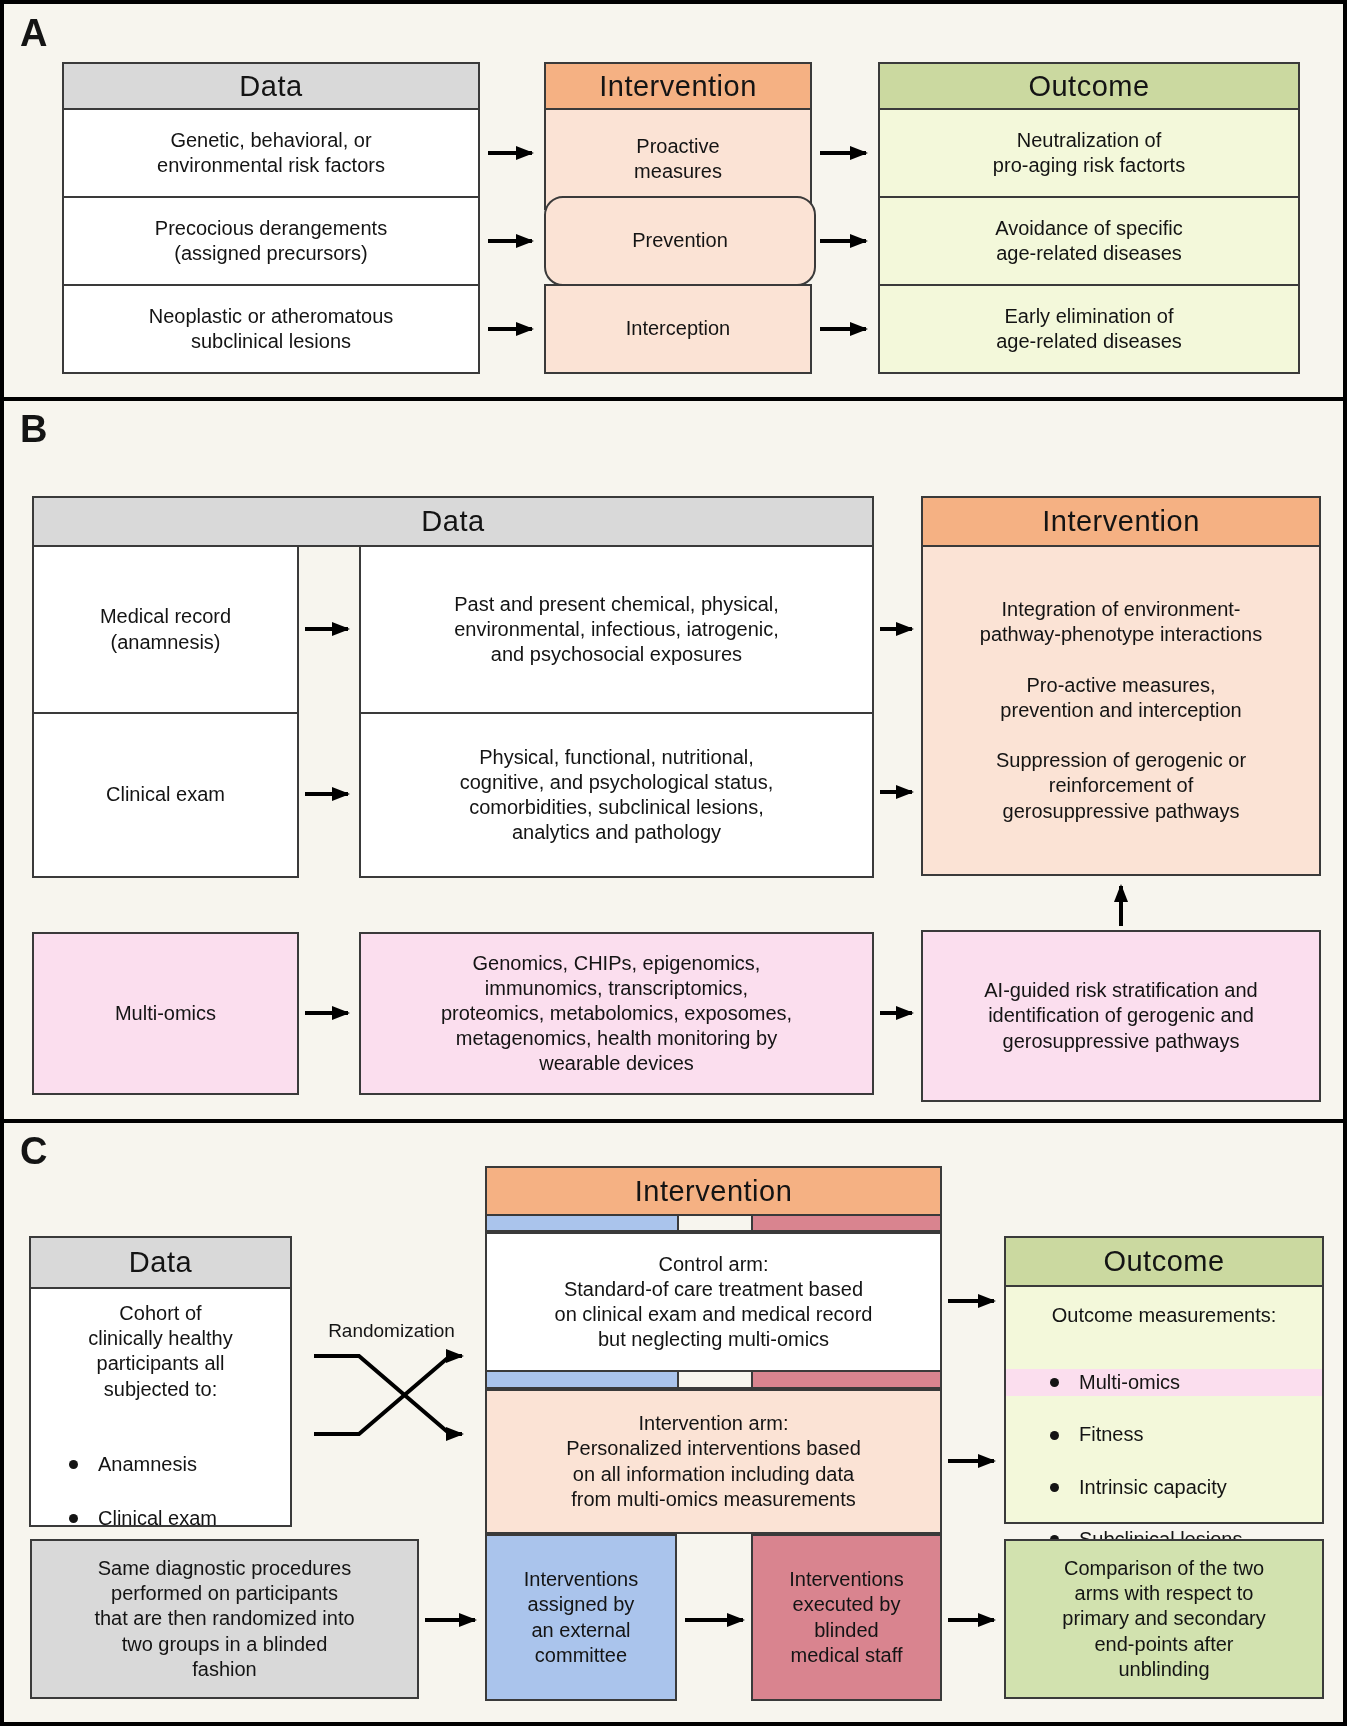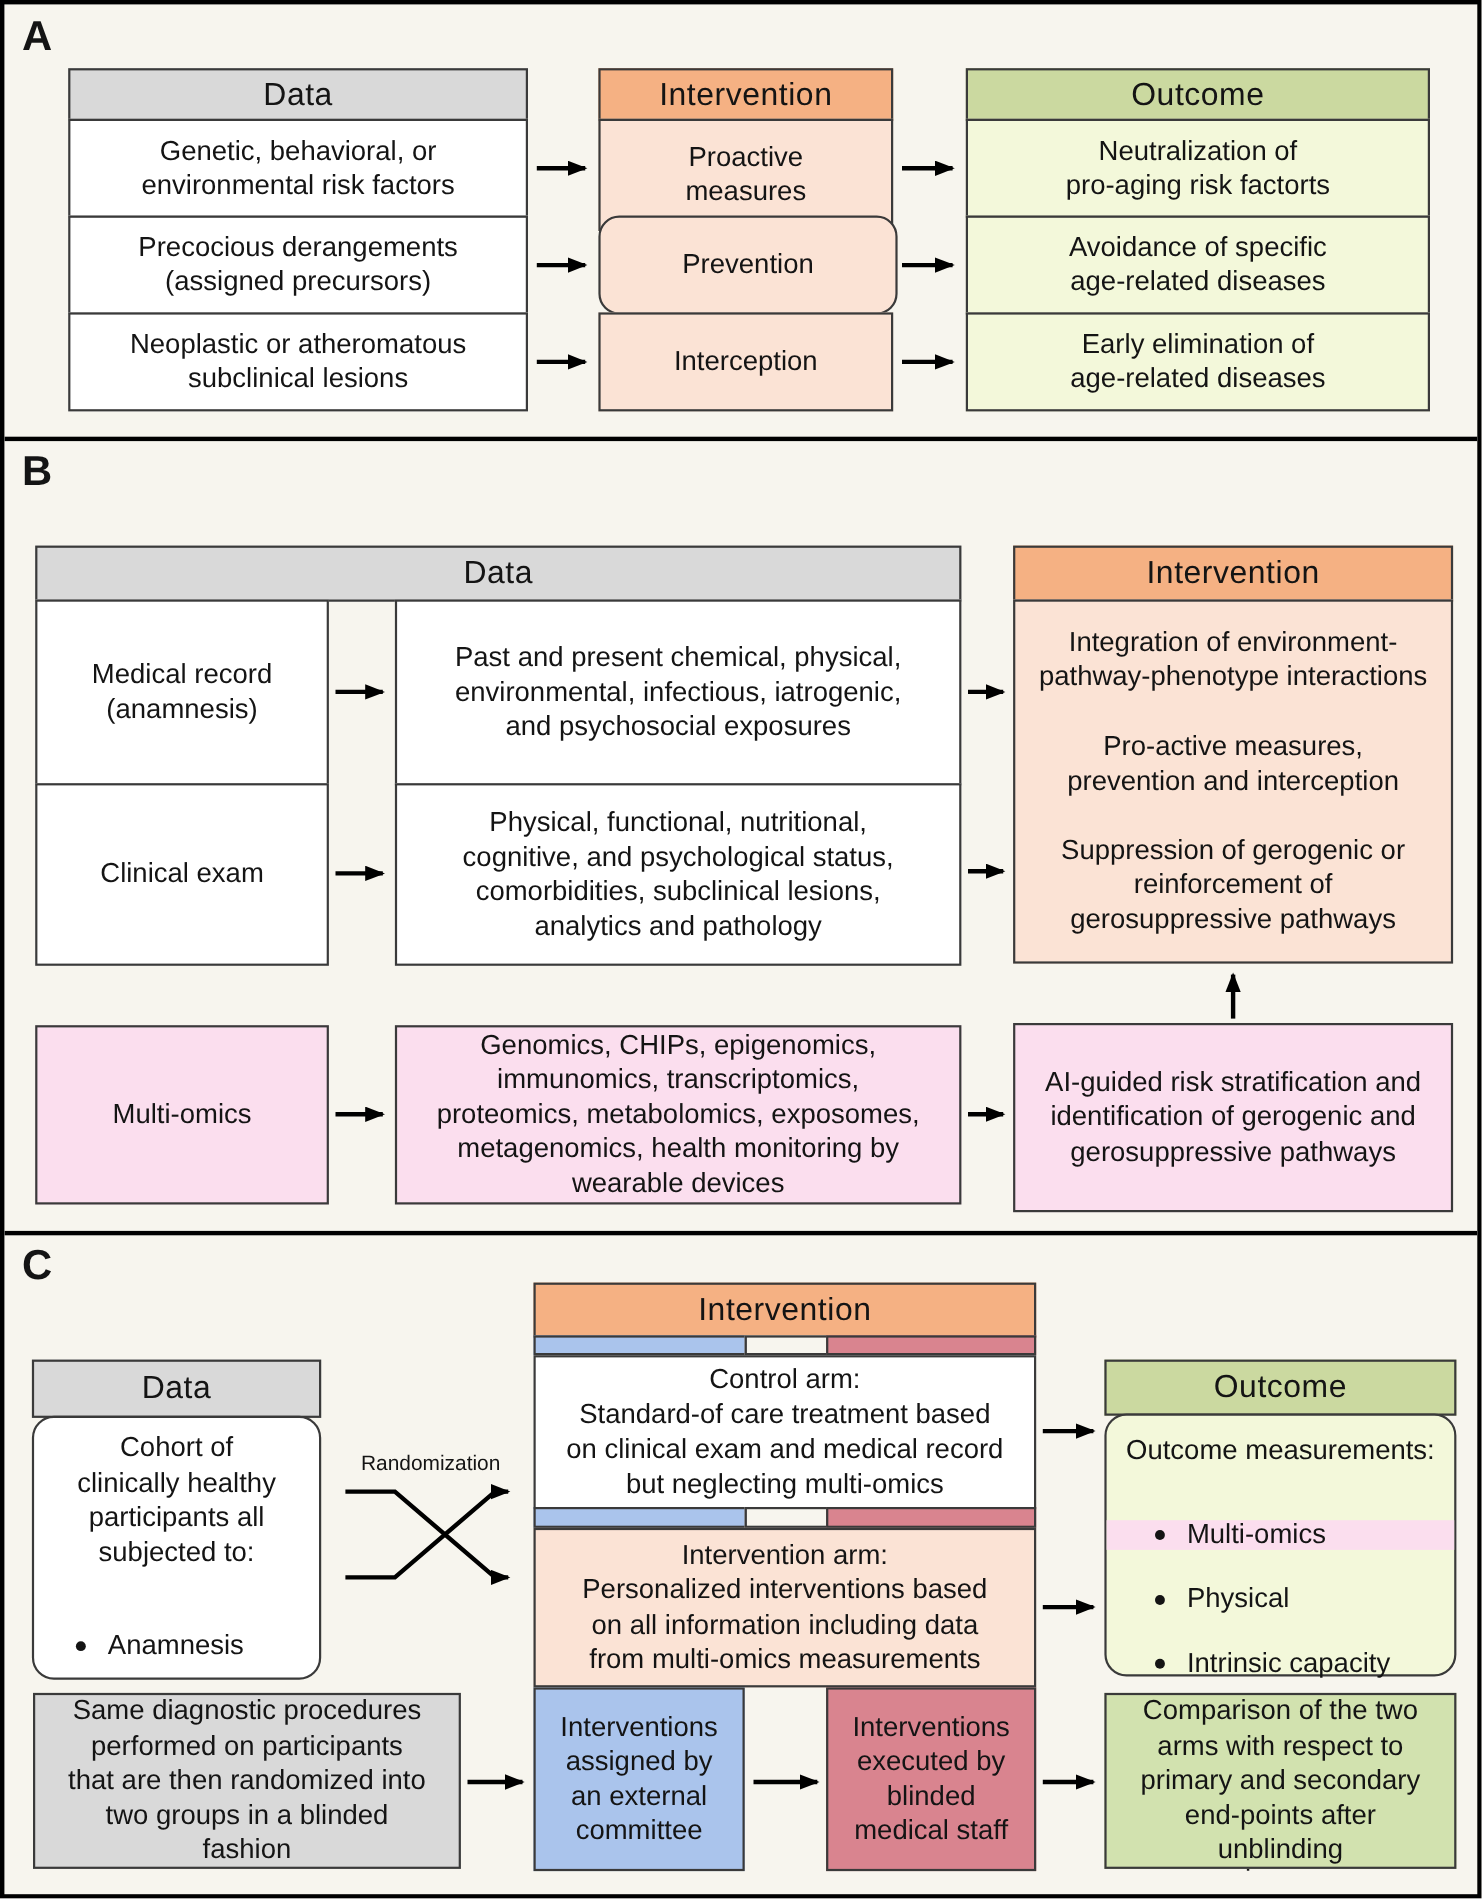--- a/index.html
+++ b/index.html
@@ -29,35 +29,35 @@
   }
   .divider{position:absolute;left:0;right:0;height:4px;background:#000;}
   .panel-label{position:absolute;font-size:38px;font-weight:700;line-height:1;}
   .box{
     position:absolute;
     box-sizing:border-box;
     border:2px solid var(--line);
     display:flex;align-items:center;justify-content:center;
     text-align:center;
     white-space:pre-line;
-    font-size:25px;line-height:1.26;
+    font-size:20px;line-height:1.26;
   }
   .hdr{font-size:29px;font-weight:500;letter-spacing:.5px;}
   .gray{background:var(--gray);}
   .white{background:#fff;}
   .orange{background:var(--orange);}
   .peach{background:var(--peach);}
   .green{background:var(--green);}
   .palegreen{background:var(--palegreen);}
   .compgreen{background:var(--compgreen);}
   .pink{background:var(--pink);}
   .blue{background:var(--blue);}
   .rose{background:var(--rose);}
   .stripe{position:absolute;box-sizing:border-box;border:2px solid var(--line);}
-  .stack{flex-direction:column;justify-content:flex-start;align-items:stretch;border-radius:20px;}
+  .stack{flex-direction:column;justify-content:flex-start;align-items:stretch;}
   .bullet-row{
     display:flex;align-items:center;
     height:28px;box-sizing:border-box;
     text-align:left;white-space:nowrap;
   }
   .dot{width:9px;height:9px;border-radius:50%;background:var(--ink);flex:0 0 9px;margin-right:20px;}
   .freelabel{position:absolute;font-size:19px;text-align:center;white-space:nowrap;}
   svg.overlay{position:absolute;left:0;top:0;width:1347px;height:1726px;pointer-events:none;}
   svg.overlay line, svg.overlay polyline{stroke:#000;stroke-width:4;fill:none;}
 </style>
@@ -199,21 +199,21 @@
     <div class="box hdr green" style="left:1000px;top:1232px;width:320px;height:51px;">Outcome</div>
     <div class="box palegreen stack" style="left:1000px;top:1281px;width:320px;height:239px;padding-top:16px;">
       <div style="text-align:center;">Outcome measurements:</div>
       <div style="margin-top:16px;">
         <div class="bullet-row pink" style="padding-left:44px;height:27px;">
             <span class="dot"></span>
             <span>Multi-omics</span>
           </div>
         <div class="bullet-row" style="padding-left:44px;height:27px;">
             <span class="dot"></span>
-            <span>Physical</span>
+            <span>Fitness</span>
           </div>
         <div class="bullet-row" style="padding-left:44px;height:27px;">
             <span class="dot"></span>
             <span>Intrinsic capacity</span>
           </div>
         <div class="bullet-row" style="padding-left:44px;height:27px;">
             <span class="dot"></span>
             <span>Subclinical lesions</span>
           </div>
         <div class="bullet-row" style="padding-left:44px;height:27px;">

